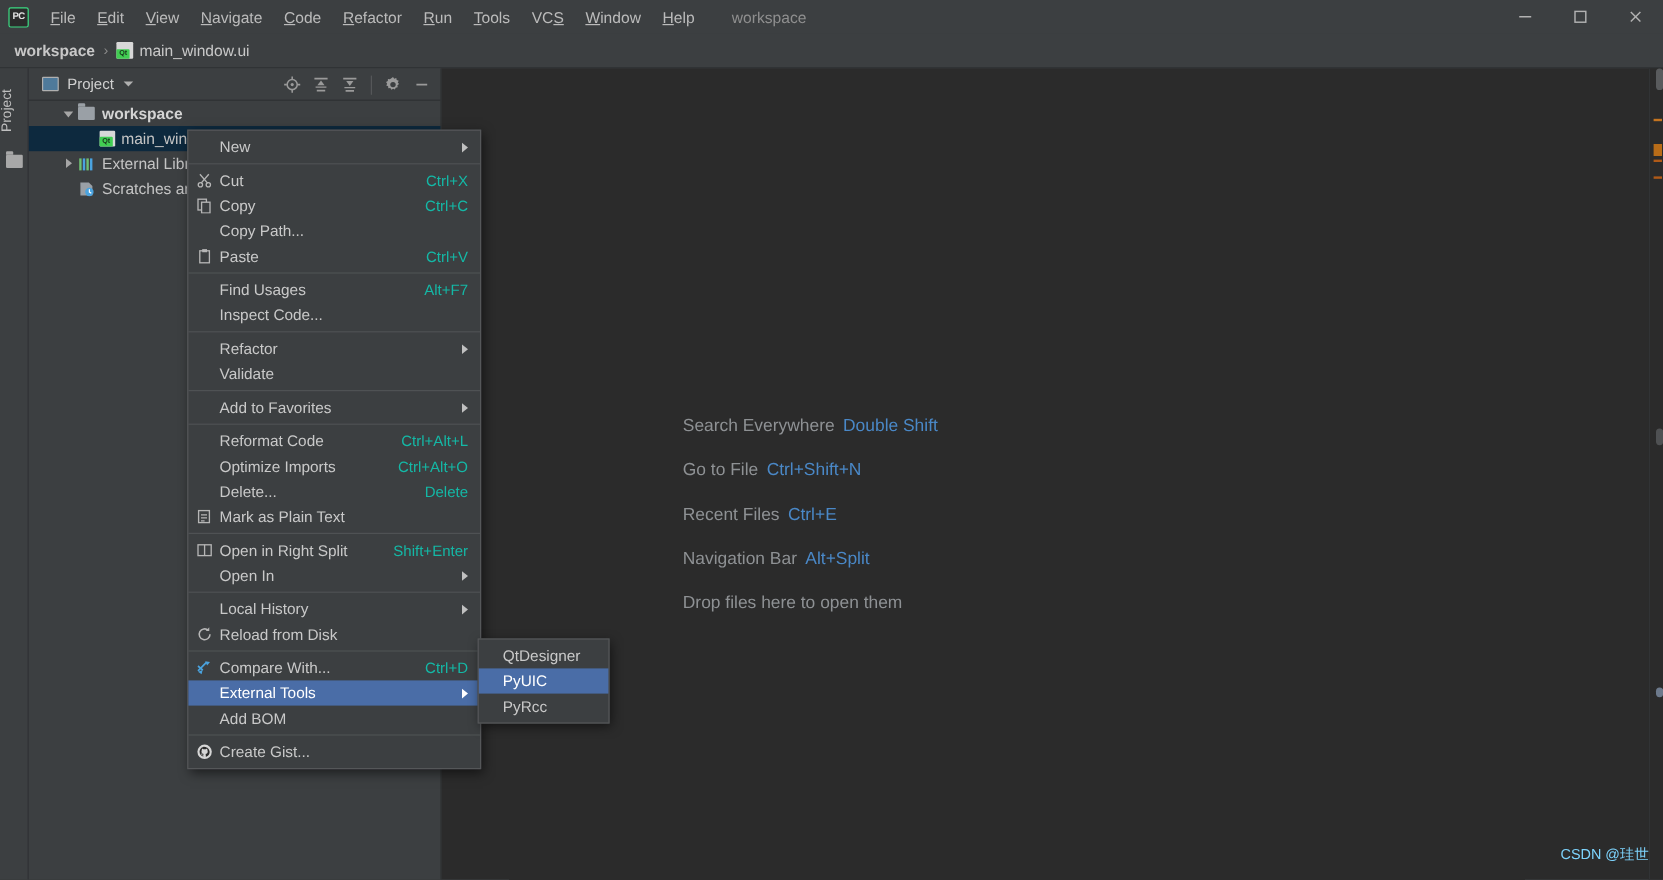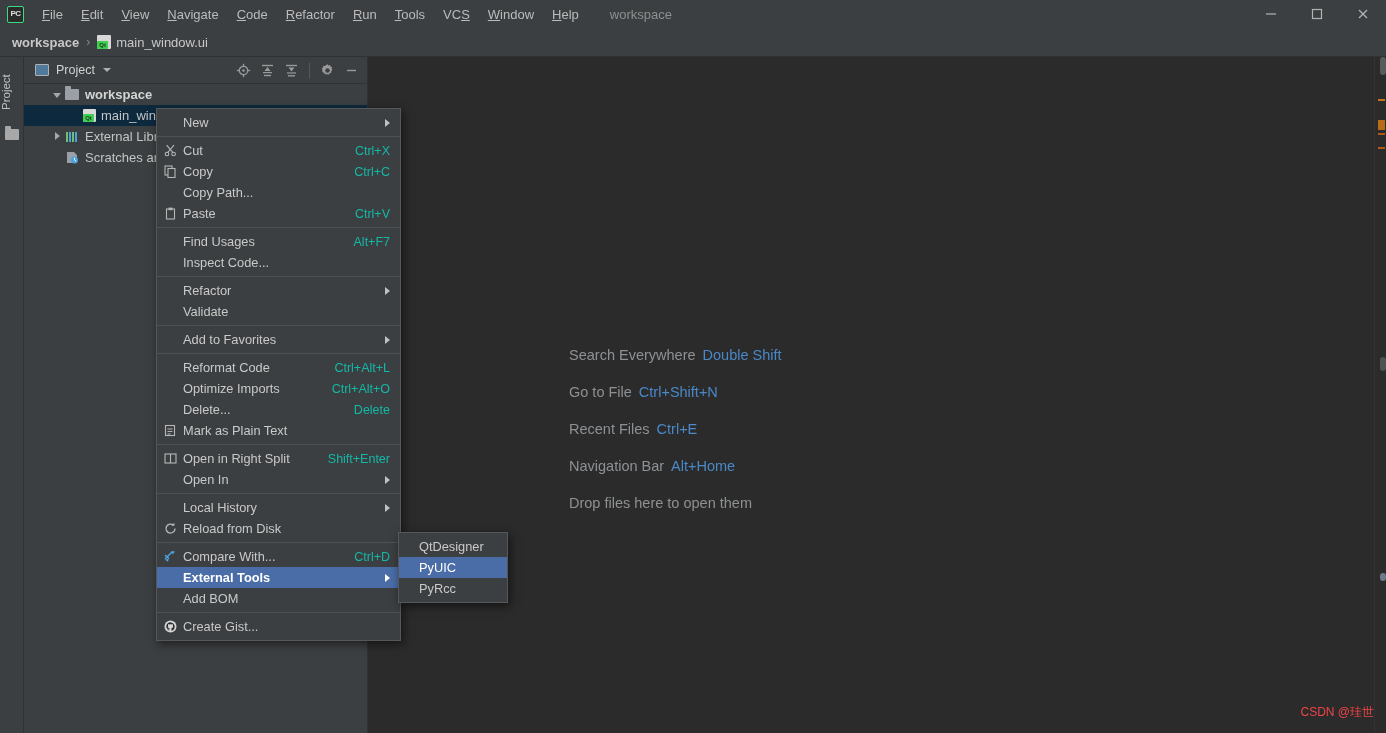--- a/index.html
+++ b/index.html
@@ -181,36 +181,36 @@
     position: absolute; right: 0; top: 0; width: 12px; height: 676px;
     background: #2b2b2b; border-left: 1px solid #313335;
   }
   .mark { position: absolute; right: 1px; width: 7px; height: 2px; }
   .scroll-thumb {
     position: absolute; right: 0; width: 6px; background: #595b5d; border-radius: 3px;
   }
 
   .watermark {
     position: absolute; right: 12px; bottom: 12px;
-    font-size: 12px; color: #ef4444; white-space: nowrap;
+    font-size: 12px; color: #7dd3fc; white-space: nowrap;
   }
 
   
   .ctxmenu {
     position: absolute; left: 156px; top: 108px; width: 245px;
     background: #3c3f41; border: 1px solid #555759;
     box-shadow: 2px 3px 9px rgba(0,0,0,.55);
     padding: 3px 0; z-index: 50;
   }
   .mi {
     position: relative; height: 21px; display: flex; align-items: center;
     font-size: 12.8px; color: #c9c9c9; padding-left: 26px; padding-right: 10px;
     white-space: nowrap;
   }
-  .mi.hl { background: #4a6da7; color: #ffffff; font-weight: bold; }
+  .mi.hl { background: #4a6da7; color: #ffffff; }
   .mi .lbl { flex: 1; }
   .mi .acc { color: #14b8a6; font-size: 12.5px; margin-left: 18px; }
   .mi .mico {
     position: absolute; left: 5px; top: 0; height: 21px; width: 17px;
     display: flex; align-items: center; justify-content: center; color: #b6b6b6;
   }
   .mi .sub-arrow {
     width: 0; height: 0; margin-left: 10px;
     border-top: 4px solid transparent; border-bottom: 4px solid transparent;
     border-left: 5px solid #c0c0c0;
@@ -416,21 +416,21 @@
           <span class="">Scratches and Consoles</span>
         </div>
       </div>
   </div>
 
   <div class="editor">
     <div class="hints" id="hints">
         <div class="hint"><span>Search Everywhere</span><span class="key">Double Shift</span></div>
         <div class="hint"><span>Go to File</span><span class="key">Ctrl+Shift+N</span></div>
         <div class="hint"><span>Recent Files</span><span class="key">Ctrl+E</span></div>
-        <div class="hint"><span>Navigation Bar</span><span class="key">Alt+Home</span></div>
+        <div class="hint"><span>Navigation Bar</span><span class="key">Alt+Split</span></div>
         <div class="hint"><span>Drop files here to open them</span></div>
       </div>
 
     <div class="markbar">
       <div class="mark" style="top:42px;background:#c47420;"></div>
       <div class="mark" style="top:63px;height:10px;background:#b86c18;"></div>
       <div class="mark" style="top:76px;background:#b05a18;"></div>
       <div class="mark" style="top:90px;background:#b05a18;"></div>
       <div class="scroll-thumb" style="top:0px;height:18px;"></div>
       <div class="scroll-thumb" style="top:300px;height:14px;background:#4f5153;"></div>

